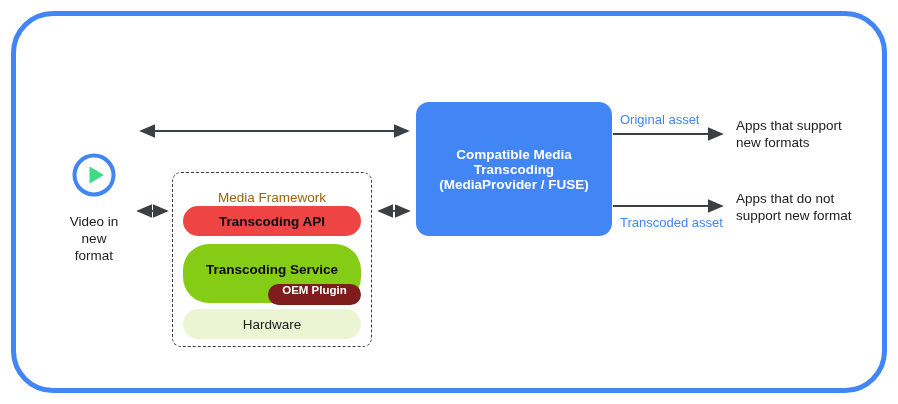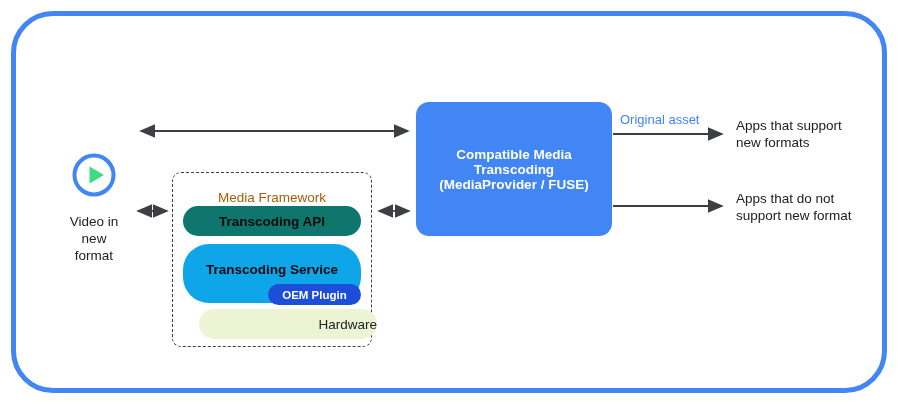--- a/index.html
+++ b/index.html
@@ -75,65 +75,64 @@
     display: flex;
     align-items: center;
     justify-content: center;
     text-align: center;
   }
   .box-api {
     left: 183px;
     top: 206px;
     width: 178px;
     height: 30px;
-    background: #0f766e;
+    background: #ef4444;
     font-size: 13.5px;
     font-weight: bold;
     color: #0b0b0b;
     justify-content: center;
   }
   .box-service {
     left: 183px;
     top: 244px;
     width: 178px;
     height: 59px;
-    background: #0ea5e9;
+    background: #84cc16;
     border-radius: 26px;
     font-size: 13.5px;
     font-weight: bold;
     color: #0b0b0b;
   }
   .box-service .svc-label {
     position: relative;
     top: -4px;
   }
   .box-oem {
     position: absolute;
     left: 268px;
     top: 284px;
     width: 93px;
     height: 21px;
-    background: #1d4ed8;
+    background: #7f1d1d;
     border-radius: 11px;
     display: flex;
-    align-items: center;
+    align-items: flex-start;
     justify-content: center;
     font-size: 11.5px;
     font-weight: bold;
     color: #ffffff;
   }
   .box-hw {
-    left: 199px;
+    left: 183px;
     top: 309px;
     width: 178px;
     height: 30px;
     background: #edf4d4;
     font-size: 13.5px;
     color: #202124;
-    justify-content: flex-end;
   }
 
   
   .cmt-box {
     position: absolute;
     left: 416px;
     top: 102px;
     width: 196px;
     height: 134px;
     background: #4285f4;
@@ -235,19 +234,20 @@
     <line x1="138" y1="211" x2="167" y2="211" stroke="#3c4043" stroke-width="1.8" marker-start="url(#ah-l)" marker-end="url(#ah-r)"></line>
 
     <line x1="379" y1="211" x2="409" y2="211" stroke="#3c4043" stroke-width="1.8" marker-start="url(#ah-l)" marker-end="url(#ah-r)"></line>
 
     <line x1="613" y1="134" x2="722" y2="134" stroke="#3c4043" stroke-width="1.8" marker-end="url(#ah-r)"></line>
 
     <line x1="613" y1="206" x2="722" y2="206" stroke="#3c4043" stroke-width="1.8" marker-end="url(#ah-r)"></line>
   </svg>
 
   <div class="asset-label asset-original">Original asset</div>
+  <div class="asset-label asset-transcoded">Transcoded asset</div>
 
   <div class="apps-label apps-support">Apps that support
 new formats</div>
   <div class="apps-label apps-nosupport">Apps that do not
 support new format</div>
 
 </div>
 
 </body></html>

